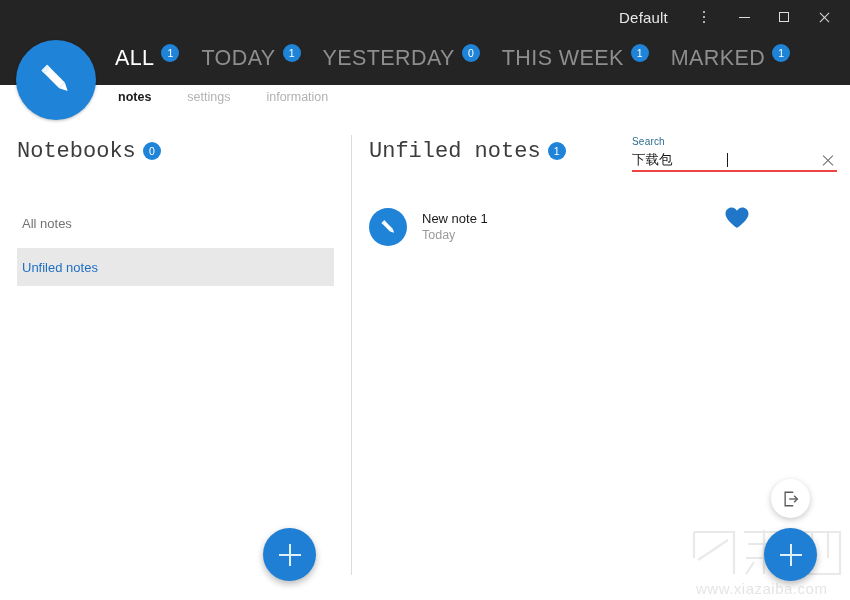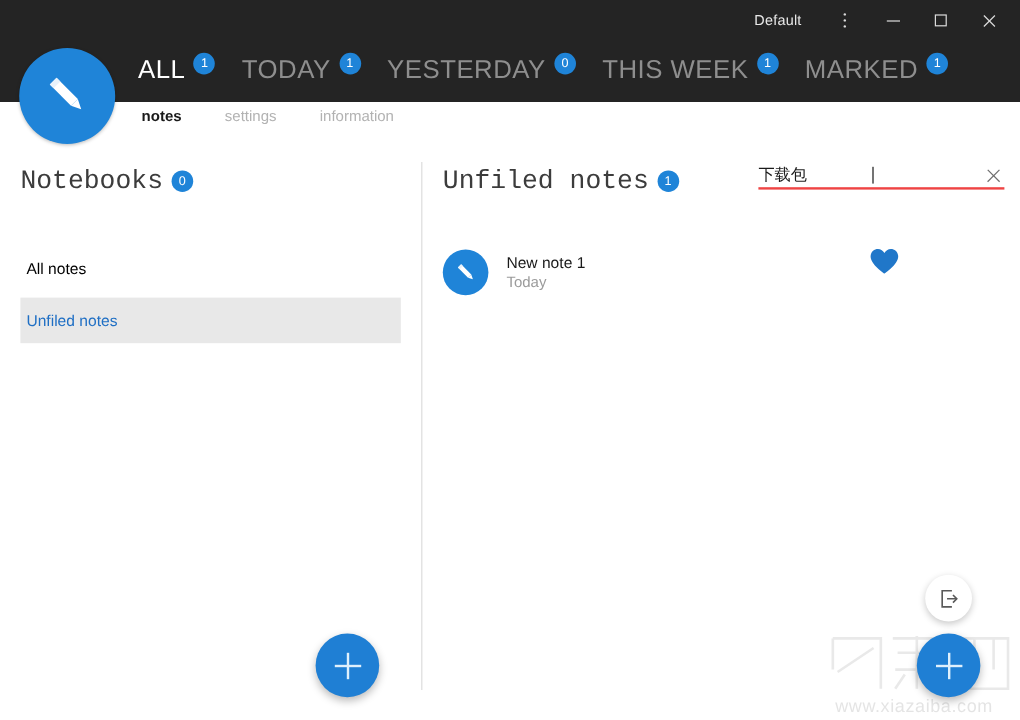--- a/index.html
+++ b/index.html
@@ -26,21 +26,21 @@
     position: absolute;
     left: 0; top: 0;
     width: 850px; height: 34px;
     display: flex;
     align-items: center;
     justify-content: flex-end;
     padding-right: 6px;
   }
   .profile-label {
     color: #e8e8e8;
-    font-size: 12px;
+    font-size: 15px;
     margin-right: 16px;
     letter-spacing: .2px;
   }
   .tb-btn {
     width: 40px; height: 32px;
     display: flex; align-items: center; justify-content: center;
     color: #dcdcdc;
   }
   .kebab { display: flex; flex-direction: column; gap: 2.5px; align-items: center; }
   .kebab i { display: block; width: 2.6px; height: 2.6px; background: #dcdcdc; border-radius: 50%; }
@@ -155,21 +155,21 @@
   .pane-title .badge { margin-top: 4px; }
 
   
   .nb-list { margin-top: 42px; }
   .nb-item {
     margin: 0 17px;
     height: 31px;
     display: flex; align-items: center;
     padding-left: 5px;
     font-size: 13px;
-    color: #000000;
+    color: #737373;
   }
   .nb-item.selected {
     background: #e8e8e8;
     color: #1f6fc4;
     height: 38px;
   }
   .nb-spacer { height: 9px; }
 
   
   .note-list { margin-top: 38px; padding-left: 17px; }
@@ -398,20 +398,21 @@
           <span class="note-title" style="display:block">New note 1</span>
           <span class="note-sub" style="display:block">Today</span>
         </span>
       </div>
     </div>
   </div>
 
   <div class="pane-right">
 
     <div class="search-wrap">
+      <div class="search-label">Search</div>
       <div class="search-row">
         <span class="search-value" placeholder="Search">下载包</span>
         <span class="caret"></span>
         <span style="flex:1"></span>
         <span class="search-clear"></span>
       </div>
     </div>
 
     <div class="fav-heart">
       <svg width="26" height="24" viewBox="0 0 26 24">

